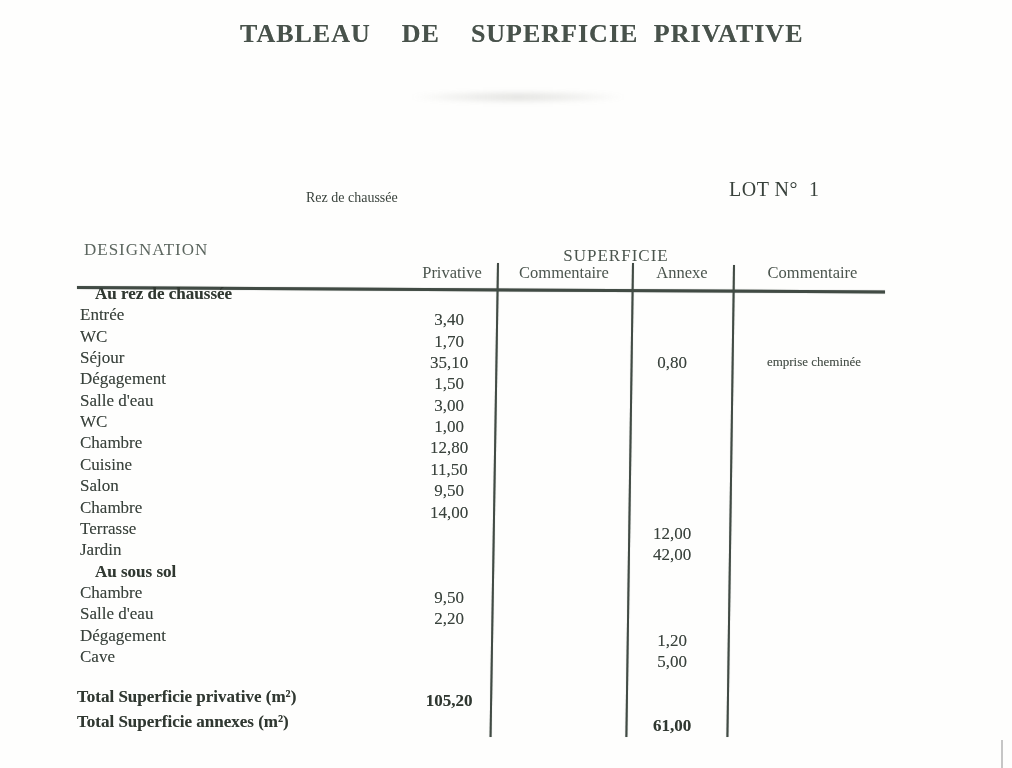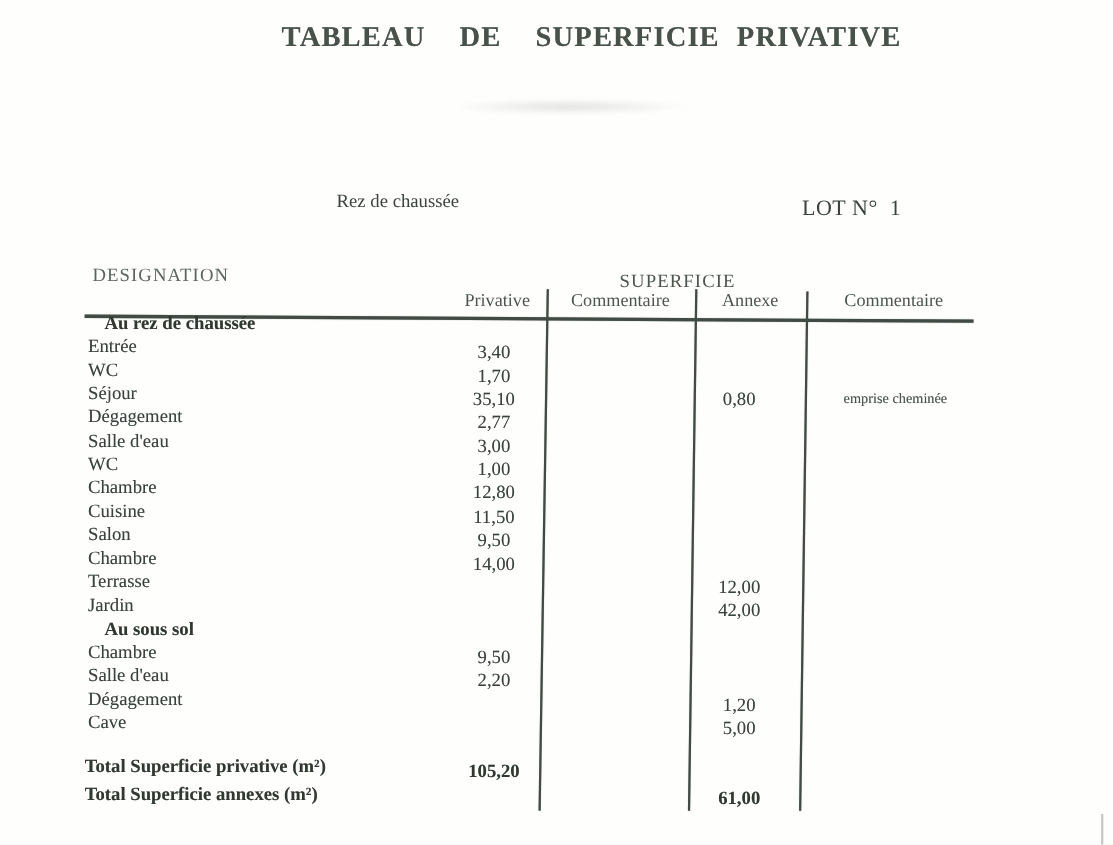--- a/index.html
+++ b/index.html
@@ -4,31 +4,31 @@
 <style>
   html,body { margin:0; padding:0; background:#e9e9e9; }
   #page {
     position:relative; width:1012px; height:768px; margin:0 auto;
     background:#fefefd; overflow:hidden;
     font-family:"Liberation Serif","DejaVu Serif",serif;
     color:var(--ink,#39423c);
   }
   .txt { position:absolute; line-height:20px; white-space:pre; }
   #doc-title {
-    left:256px; top:17px; width:480px; text-align:center;
+    left:240px; top:17px; width:480px; text-align:center;
     font-size:26px; font-weight:bold; letter-spacing:1px; word-spacing:8px;
     color:var(--title-ink,#48524b); line-height:34px;
     text-shadow:0 0 0.6px rgba(70,80,75,.55);
   }
   #smudge {
     position:absolute; left:408px; top:90px; width:220px; height:14px;
     background:radial-gradient(ellipse at center, rgba(125,125,118,.22), rgba(125,125,118,0) 70%);
     filter:blur(2px);
   }
-  #floor-label { left:306px; top:173px; font-size:17px; }
+  #floor-label { left:306px; top:188px; font-size:14px; }
   #lot-label   { left:729px; top:179px; font-size:20px; letter-spacing:.5px; }
   #designation-header { left:84px;  top:240px; font-size:17px; letter-spacing:1px; color:var(--faded,#5c665f); }
   #superficie-header  { left:536px; top:246px; width:160px; text-align:center; font-size:17px; letter-spacing:1px; color:var(--head-ink,#4b554e); }
   .colhead { position:absolute; top:263px; height:20px; text-align:center; font-size:16.5px; color:var(--head-ink,#4b554e); line-height:20px; }
   #col-privative    { left:390px; width:124px; }
   #col-commentaire1 { left:502px; width:124px; }
   #col-annexe       { left:636px; width:92px;  }
   #col-commentaire2 { left:740px; width:145px; }
   #hrule {
     position:absolute; left:77px; top:286px; width:808px; height:2.6px;
@@ -87,21 +87,21 @@
         <div class="cell priv">1,70</div>
       </div>
       <div class="trow" style="top: 348.05px;">
         <div class="lab">Séjour</div>
         <div class="cell priv">35,10</div>
         <div class="cell anx">0,80</div>
         <div class="cell cmt">emprise cheminée</div>
       </div>
       <div class="trow" style="top: 369.4px;">
         <div class="lab">Dégagement</div>
-        <div class="cell priv">2,77</div>
+        <div class="cell priv">1,50</div>
       </div>
       <div class="trow" style="top: 390.75px;">
         <div class="lab">Salle d'eau</div>
         <div class="cell priv">3,00</div>
       </div>
       <div class="trow" style="top: 412.1px;">
         <div class="lab">WC</div>
         <div class="cell priv">1,00</div>
       </div>
       <div class="trow" style="top: 433.45px;">

